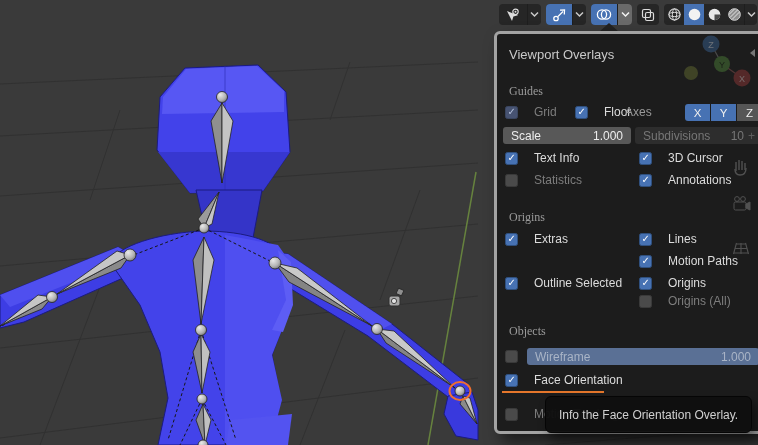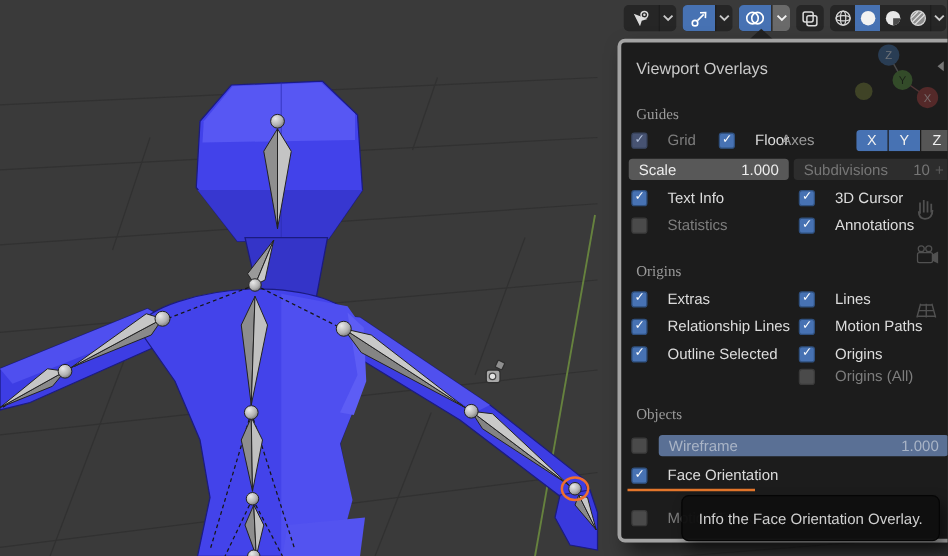--- a/index.html
+++ b/index.html
@@ -314,24 +314,20 @@
     <div class="heading" style="top:176px">Origins</div>
 
     <div class="cell" style="left:8px;top:197px">
       <span class="cb on"></span>
       <span class="lbl">Extras</span>
     </div>
     <div class="cell" style="left:142px;top:197px">
       <span class="cb on"></span>
       <span class="lbl">Lines</span>
     </div>
-    <div class="cell" style="left:8px;top:219px">
-      <span class="cb on"></span>
-      <span class="lbl">Relationship Lines</span>
-    </div>
     <div class="cell" style="left:8px;top:241px">
       <span class="cb on"></span>
       <span class="lbl">Outline Selected</span>
     </div>
     <div class="cell" style="left:142px;top:219px">
       <span class="cb on"></span>
       <span class="lbl">Motion Paths</span>
     </div>
     <div class="cell" style="left:142px;top:241px">
       <span class="cb on"></span>

